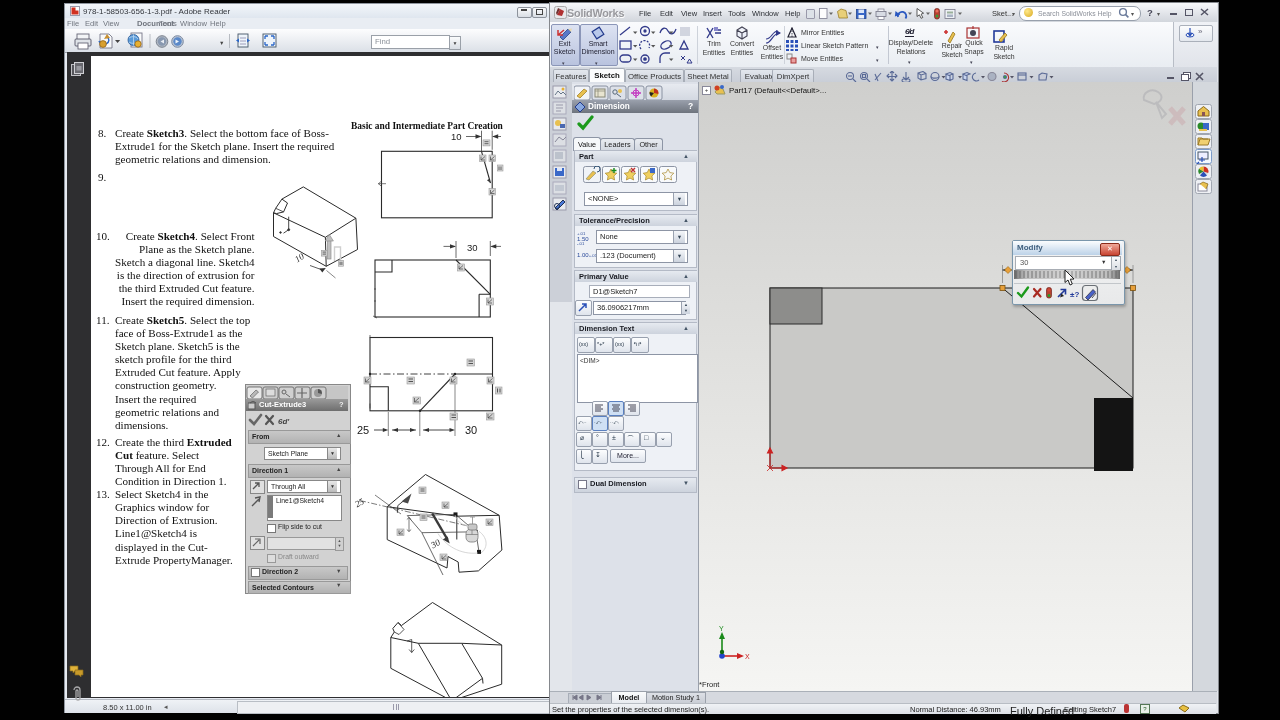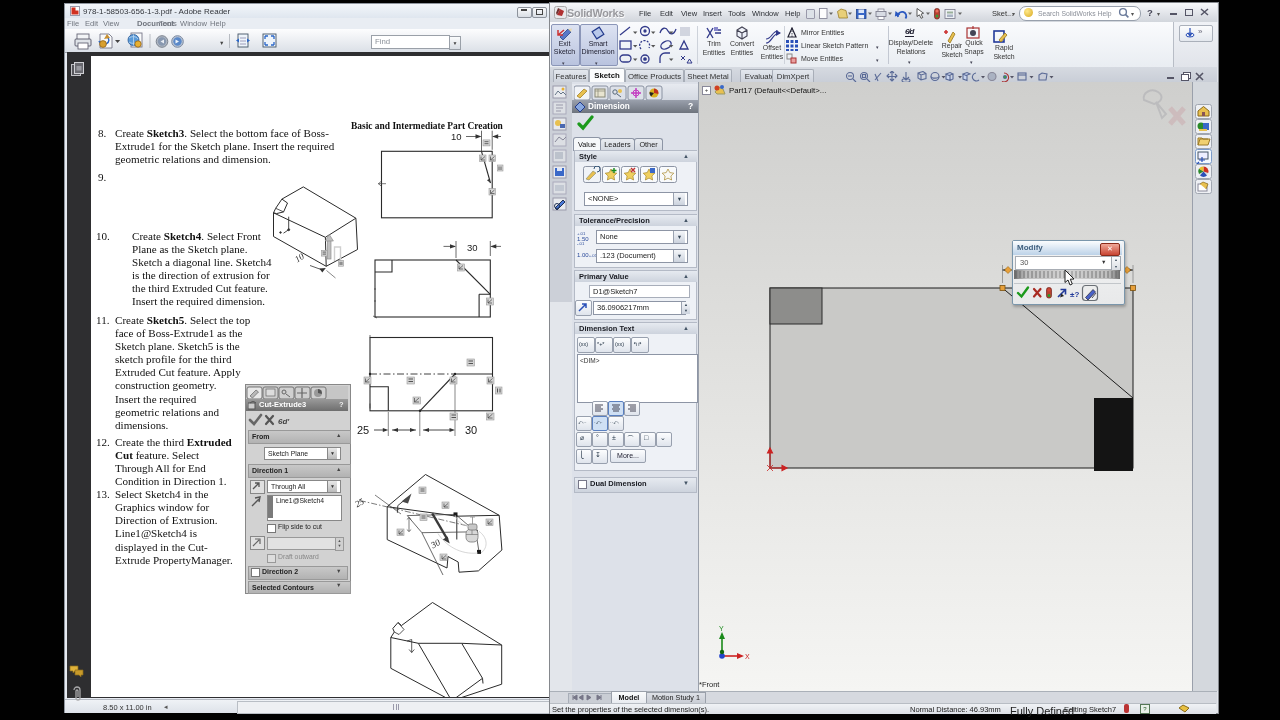--- a/index.html
+++ b/index.html
@@ -140,21 +140,21 @@
       <path d="M3 4 a3 3 0 0 1 6 0 l0 8 a2 2 0 0 1 -4 0 l0-7 a1 1 0 0 1 2 0 l0 6" fill="none" stroke="#a8a8aa" stroke-width="1.3"></path>
     </svg>
   </div>
 
   <div id="pagecontent">
     <div class="txt" style="left:351px;top:91px;font-family:'Liberation Serif',serif;font-size:9.45px;font-weight:bold;color:#101010;margin-top:30px;">Basic and Intermediate Part Creation</div>
     <div class="num" style="left:98px;top:126.5px;">8.</div>
     <div class="txt pdf" style="left:115px;top:126.5px;">Create <b>Sketch3</b>. Select the bottom face of Boss-<br>Extrude1 for the Sketch plane. Insert the required<br>geometric relations and dimension.</div>
     <div class="num" style="left:98px;top:170.5px;">9.</div>
     <div class="num" style="left:96px;top:229.5px;">10.</div>
-    <div class="txt pdf" style="left:132px;top:229.5px;">Create <b>Sketch4</b>. Select Front<br>Plane as the Sketch plane.<br>Sketch a diagonal line. Sketch4<br>is the direction of extrusion for<br>the third Extruded Cut feature.<br>Insert the required dimension.</div>
+    <div class="txt pdf" style="left:115px;top:229.5px;text-align:right;">Create <b>Sketch4</b>. Select Front<br>Plane as the Sketch plane.<br>Sketch a diagonal line. Sketch4<br>is the direction of extrusion for<br>the third Extruded Cut feature.<br>Insert the required dimension.</div>
     <div class="num" style="left:96px;top:313.7px;">11.</div>
     <div class="txt pdf" style="left:115px;top:313.7px;">Create <b>Sketch5</b>. Select the top<br>face of Boss-Extrude1 as the<br>Sketch plane. Sketch5 is the<br>sketch profile for the third<br>Extruded Cut feature. Apply<br>construction geometry.<br>Insert the required<br>geometric relations and<br>dimensions.</div>
     <div class="num" style="left:96px;top:436px;">12.</div>
     <div class="txt pdf" style="left:115px;top:436px;">Create the third <b>Extruded</b><br><b>Cut</b> feature. Select<br>Through All for End<br>Condition in Direction 1.</div>
     <div class="num" style="left:96px;top:488px;">13.</div>
     <div class="txt pdf" style="left:115px;top:488px;">Select Sketch4 in the<br>Graphics window for<br>Direction of Extrusion.<br>Line1@Sketch4 is<br>displayed in the Cut-<br>Extrude PropertyManager.</div>
 
     <svg class="abs" style="left:262px;top:180px;" width="110" height="105" viewBox="0 0 110 105">
       <g fill="none" stroke="#2a2a2a" stroke-width="1">
         <path d="M41.3 6.9 L93.9 38.2 L95.5 69.5 L64.2 86.3 L11.5 56.5 L11.5 32.8 L13.7 28.3 L19.9 19.1 Z"></path>
@@ -710,21 +710,21 @@
 
     <svg class="abs" style="left:577px;top:115px;" width="17" height="16" viewBox="0 0 17 16">
         <path d="M2 9 L6 13 L15 2" stroke="#1c9a1c" stroke-width="3.2" fill="none" stroke-linecap="round"></path>
       </svg>
 
     <div class="txt" style="left:573px;top:137px;width:26px;height:13px;background:#f6f8fa;border:1px solid #8d95a5;border-bottom:none;border-radius:3px 3px 0 0;font-size:7.3px;text-align:center;line-height:13px;color:#111;">Value</div>
     <div class="txt" style="left:600px;top:138px;width:33px;height:12px;background:linear-gradient(#e8ebf0,#d2d7e0);border:1px solid #8d95a5;border-bottom:none;border-radius:3px 3px 0 0;font-size:7.3px;text-align:center;line-height:12px;color:#222;">Leaders</div>
     <div class="txt" style="left:634px;top:138px;width:27px;height:12px;background:linear-gradient(#e8ebf0,#d2d7e0);border:1px solid #8d95a5;border-bottom:none;border-radius:3px 3px 0 0;font-size:7.3px;text-align:center;line-height:12px;color:#222;">Other</div>
 
     <div class="sec" style="left:574px;top:150px;width:121px;height:59px;"></div>
-    <div class="sechdr" style="left:575px;top:151px;width:118px;">Style</div>
+    <div class="sechdr" style="left:575px;top:151px;width:118px;">Part</div>
     <div class="chev" style="left:683px;top:153px;">▲</div>
     <svg class="abs" style="left:583px;top:166px;" width="94" height="17" viewBox="0 0 94 17">
       <g>
         <rect x="0.5" y="0.5" width="17" height="16" rx="2" fill="#f0f3f7" stroke="#8d95a5"></rect>
         <rect x="19.5" y="0.5" width="17" height="16" rx="2" fill="#f8fafc" stroke="#8d95a5"></rect>
         <rect x="38.5" y="0.5" width="17" height="16" rx="2" fill="#f8fafc" stroke="#8d95a5"></rect>
         <rect x="57.5" y="0.5" width="17" height="16" rx="2" fill="#f8fafc" stroke="#8d95a5"></rect>
         <rect x="76.5" y="0.5" width="17" height="16" rx="2" fill="#f8fafc" stroke="#8d95a5"></rect>
         <path d="M3 13 L10 5 l3 2 -7 7z" fill="#e8c050" stroke="#886" stroke-width="0.6"></path>
           <path d="M11 3 a3 3 0 1 1 3 3" fill="none" stroke="#357"></path>

